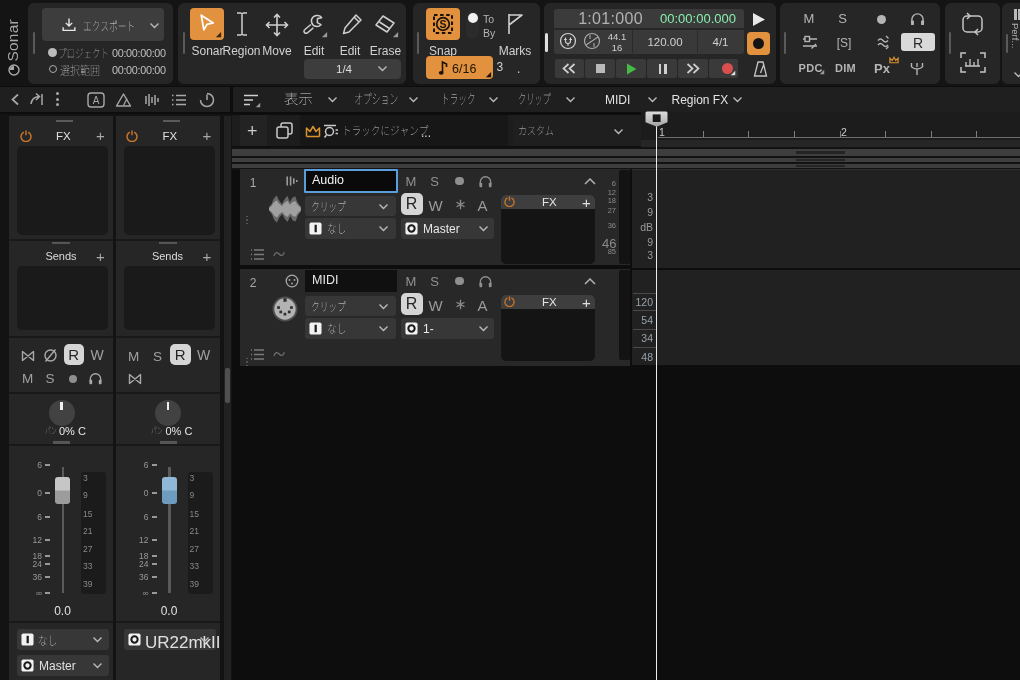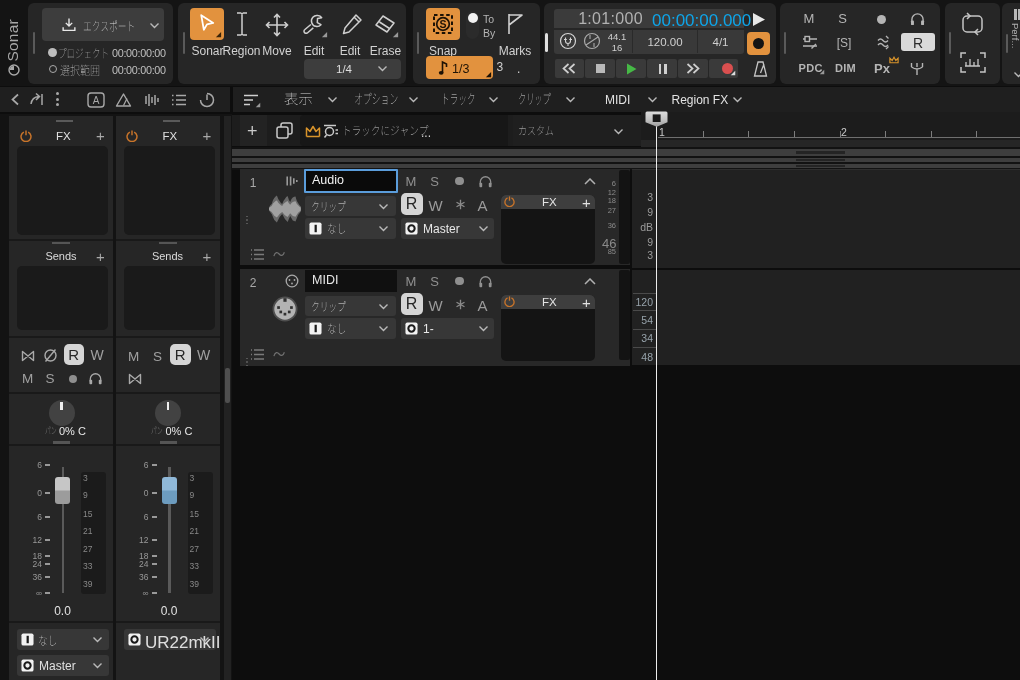--- a/index.html
+++ b/index.html
@@ -96,31 +96,31 @@
 <div class="ab" style="left:483px;top:26.5px;color:#b5b5b5;font-size:10.5px">By</div>
 <svg class="ab" style="left:506px;top:12px" width="20" height="24" viewBox="0 0 20 24">
     <path d="M3 2 V22 M3 3 H16 L3 13" stroke="#cfcfcf" stroke-width="1.6" fill="none" stroke-linejoin="round"></path>
   </svg>
 <div class="lbl" style="left:489px;top:43.5px;width:52px">Marks</div>
 <div class="btn org" style="left:426px;top:56px;width:67px;height:23px"></div>
 <svg class="ab" style="left:438px;top:60px" width="12" height="16" viewBox="0 0 12 16">
     <path d="M4.5 12.5 V2 L8.5 4 V7" stroke="#1d1205" stroke-width="1.6" fill="none"></path>
     <ellipse cx="3.2" cy="12.8" rx="2.4" ry="1.9" fill="#1d1205"></ellipse>
   </svg>
-<div class="ab" style="left:452px;top:61.5px;color:#201405;font-size:12.5px">1/3</div>
+<div class="ab" style="left:452px;top:61.5px;color:#201405;font-size:12.5px">6/16</div>
 <svg class="ab" style="left:485px;top:71px" width="7" height="7" viewBox="0 0 8 8">
     <path d="M7 1 V7 H1 Z" fill="#1d1205"></path>
   </svg>
 <div class="ab" style="left:496.5px;top:60px;color:#cfcfcf;font-size:12px">3</div>
 <div class="ab" style="left:517px;top:62px;color:#cfcfcf;font-size:12px">.</div>
 <div class="mod" style="left:544px;top:3px;width:232px;height:81px"></div>
 <div class="ab" style="left:545px;top:33px;width:3px;height:19px;background:#e0e0e0;border-radius:1.5px"></div>
 <div class="ab" style="left:554px;top:9px;width:190px;height:18.5px;background:#3b3b3b;border-radius:3px 3px 0 0"></div>
 <div class="ab" style="left:558px;top:9.5px;width:105px;color:#b2b2b2;font-size:16px;text-align:center;letter-spacing:.3px">1:01:000</div>
-<div class="ab" style="left:652px;top:11px;width:92px;color:#0ea5e9;font-size:17px;text-align:center">00:00:00.000</div>
+<div class="ab" style="left:652px;top:11px;width:92px;color:#86efac;font-size:13px;text-align:center">00:00:00.000</div>
 <div class="ab" style="left:554px;top:28.5px;width:190px;height:25.5px;background:#393939;border-radius:0 0 3px 3px;border-top:1px solid #262626"></div>
 <svg class="ab" style="left:559px;top:32px" width="18" height="18" viewBox="0 0 18 18">
     <circle cx="9" cy="9" r="7.5" stroke="#d5d5d5" stroke-width="1.2" fill="none"></circle>
     <path d="M6.5 5.5 V9 a2.5 2.5 0 0 0 5 0 V5.5 M9 11.5 V14 M5 7.5 H7.8 M10.2 7.5 H13" stroke="#d5d5d5" stroke-width="1.1" fill="none"></path>
   </svg>
 <svg class="ab" style="left:583px;top:32px" width="18" height="18" viewBox="0 0 18 18">
     <circle cx="9" cy="9" r="7.5" stroke="#a9a9a9" stroke-width="1.2" fill="none"></circle>
     <path d="M3 13 L15 5 M7 3 V7 M11 11 V15" stroke="#a9a9a9" stroke-width="1.1" fill="none"></path>
   </svg>
 <div class="ab" style="left:605px;top:30.5px;color:#d0d0d0;font-size:9.5px;line-height:11px;text-align:center;width:24px">44.1<br>16</div>

